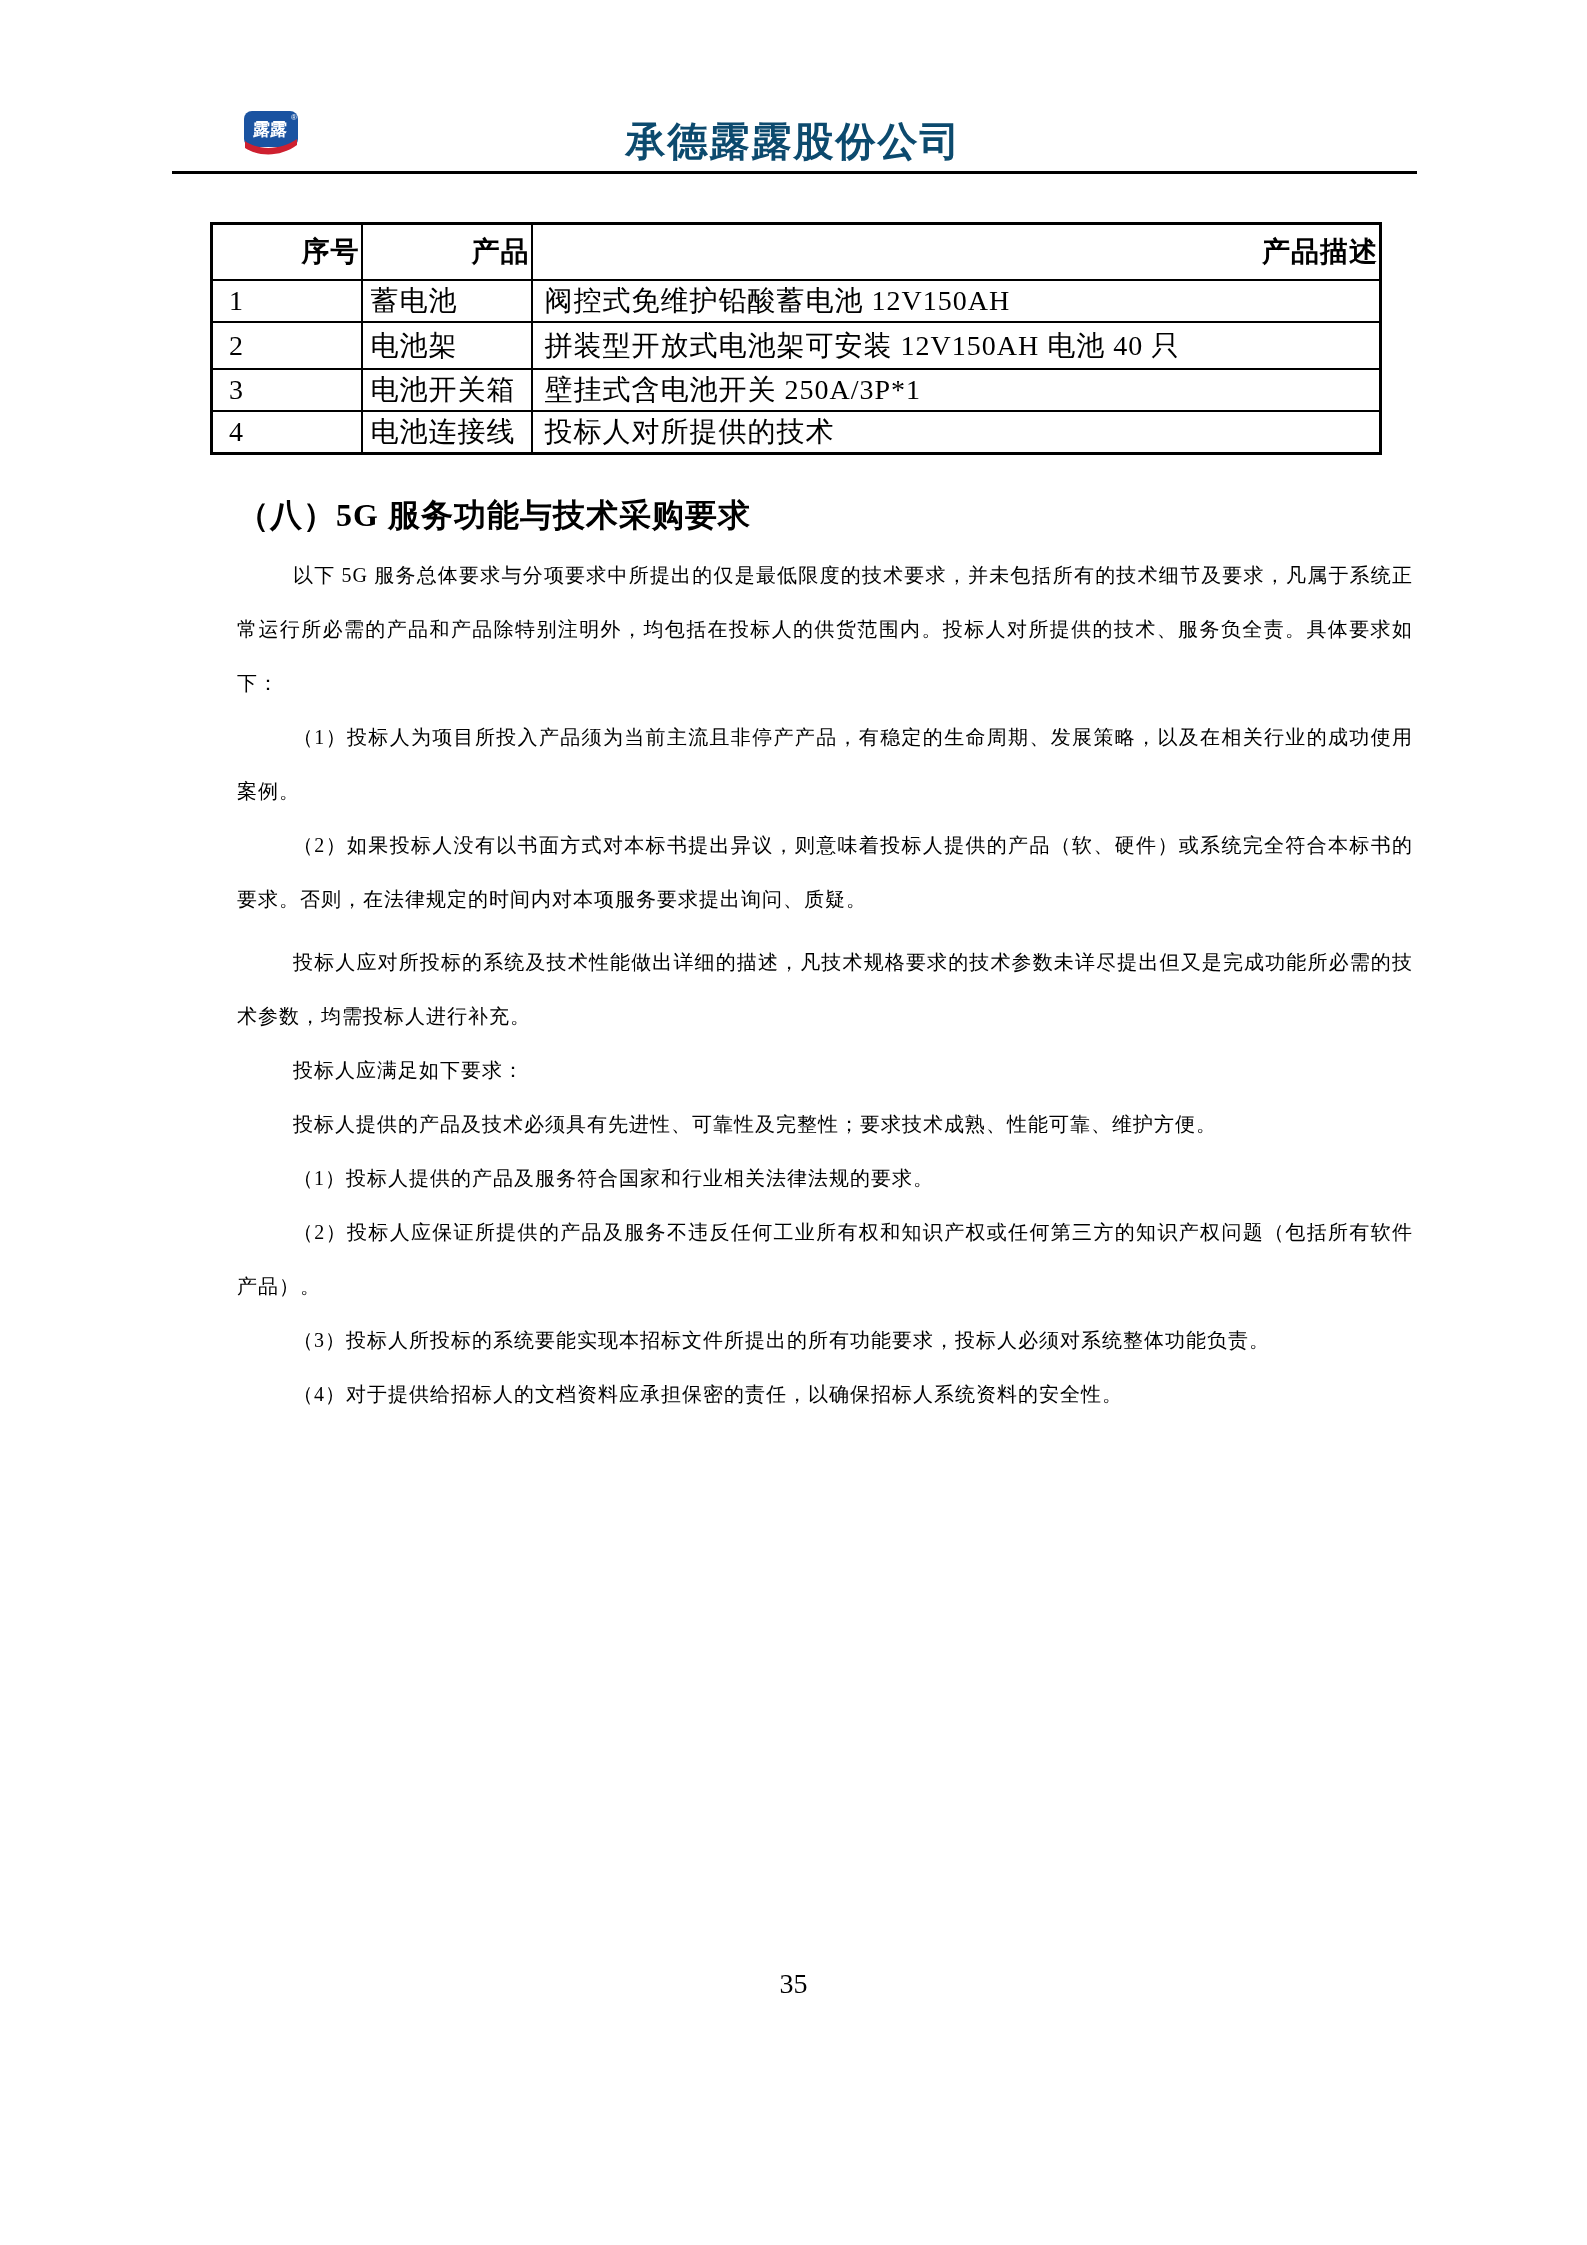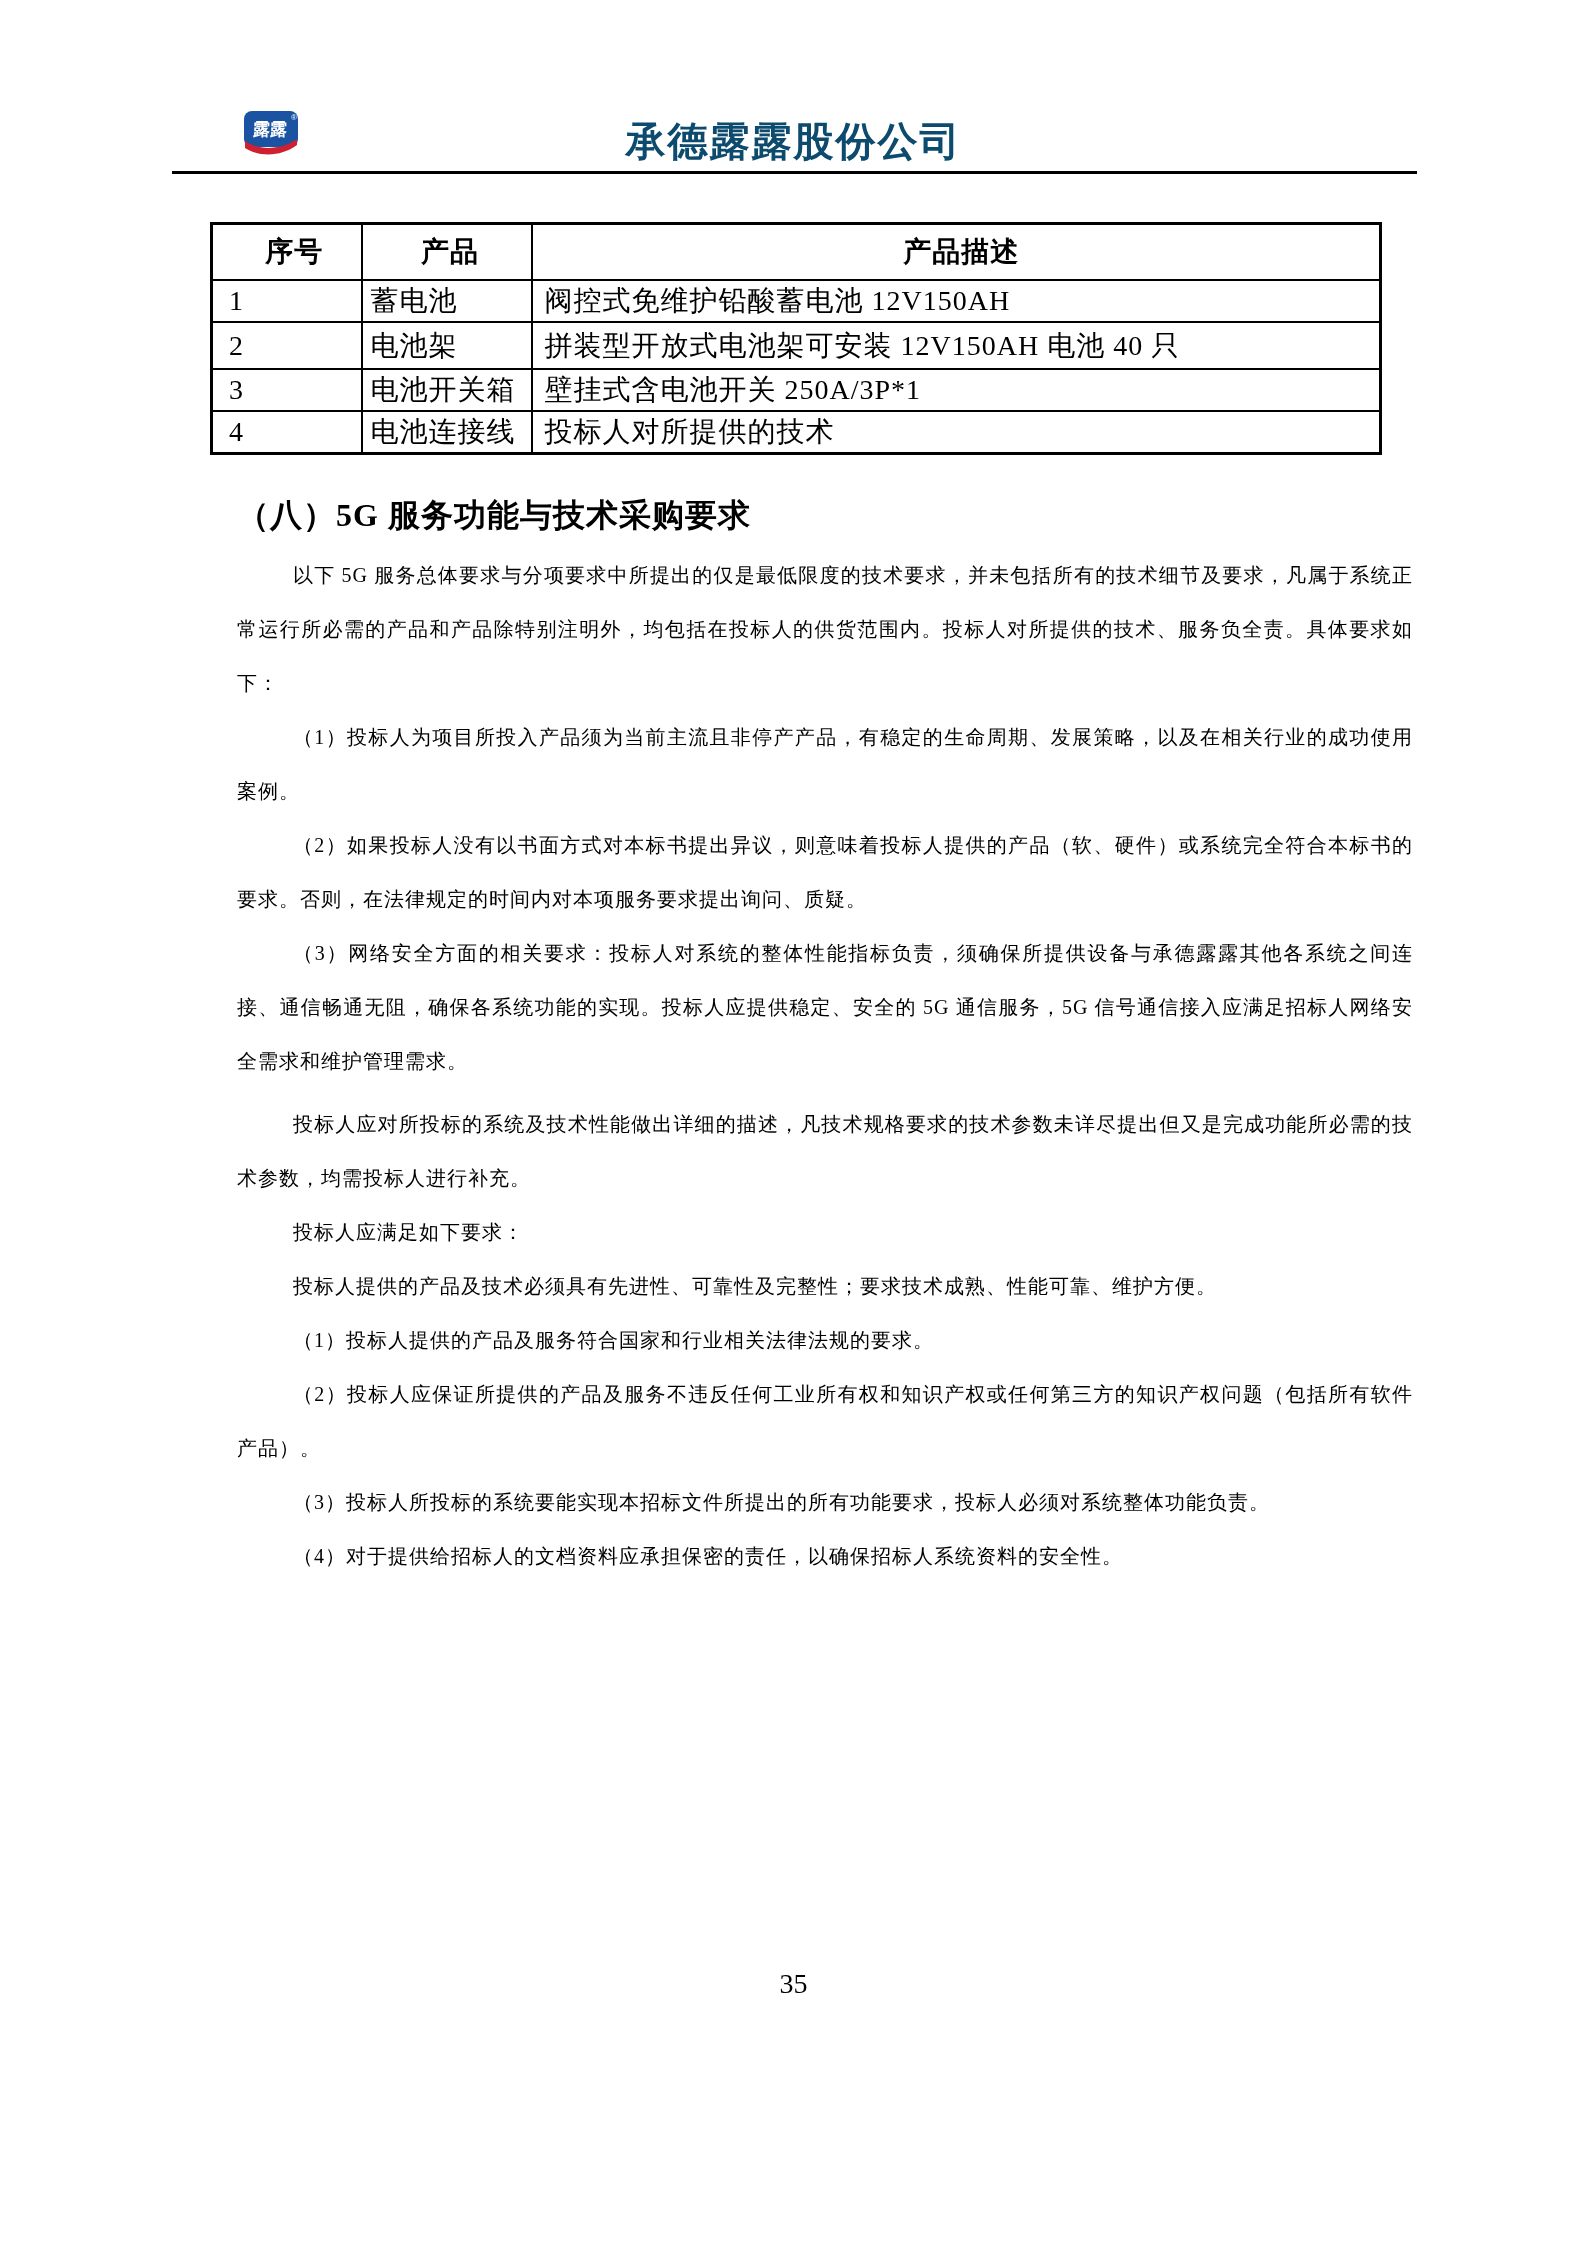--- a/index.html
+++ b/index.html
@@ -35,21 +35,21 @@
     margin:17px 0 0 -27px;
     width:1169px;
     font-size:28px;letter-spacing:1px;
     table-layout:fixed;
   }
   table.products,
   table.products th,
   table.products td{border:2px solid #000;}
   table.products{border-width:3px;}
   table.products th{
-    font-weight:bold;text-align:center;
+    font-weight:bold;text-align:right;
     height:52px;vertical-align:middle;
   }
   table.products tbody tr:nth-child(1) td{height:33px;}
   table.products tbody tr:nth-child(2) td{height:43px;}
   table.products tbody tr:nth-child(3) td{height:37px;}
   table.products tbody tr:nth-child(4) td{height:35px;}
   table.products th:nth-child(1),table.products td:nth-child(1){padding-left:16px;}
   table.products th:nth-child(2),table.products td:nth-child(2){padding-left:8px;}
   table.products th:nth-child(3),table.products td:nth-child(3){padding-left:12px;}
   table.products td{vertical-align:middle;}
@@ -131,21 +131,20 @@
         </tr>
       </tbody>
     </table>
 
     <h2 class="h-major">（八）5G 服务功能与技术采购要求</h2>
 
     <div class="body-paras">
       <p>以下 5G 服务总体要求与分项要求中所提出的仅是最低限度的技术要求，并未包括所有的技术细节及要求，凡属于系统正常运行所必需的产品和产品除特别注明外，均包括在投标人的供货范围内。投标人对所提供的技术、服务负全责。具体要求如下：</p>
       <p>（1）投标人为项目所投入产品须为当前主流且非停产产品，有稳定的生命周期、发展策略，以及在相关行业的成功使用案例。</p>
       <p>（2）如果投标人没有以书面方式对本标书提出异议，则意味着投标人提供的产品（软、硬件）或系统完全符合本标书的要求。否则，在法律规定的时间内对本项服务要求提出询问、质疑。</p>
-      <p>（3）网络安全方面的相关要求：投标人对系统的整体性能指标负责，须确保所提供设备与承德露露其他各系统之间连接、通信畅通无阻，确保各系统功能的实现。投标人应提供稳定、安全的 5G 通信服务，5G 信号通信接入应满足招标人网络安全需求和维护管理需求。</p>
     </div>
 
     <div class="body-paras body-paras-82">
       <p>投标人应对所投标的系统及技术性能做出详细的描述，凡技术规格要求的技术参数未详尽提出但又是完成功能所必需的技术参数，均需投标人进行补充。</p>
       <p>投标人应满足如下要求：</p>
       <p>投标人提供的产品及技术必须具有先进性、可靠性及完整性；要求技术成熟、性能可靠、维护方便。</p>
       <p>（1）投标人提供的产品及服务符合国家和行业相关法律法规的要求。</p>
       <p>（2）投标人应保证所提供的产品及服务不违反任何工业所有权和知识产权或任何第三方的知识产权问题（包括所有软件产品）。</p>
       <p>（3）投标人所投标的系统要能实现本招标文件所提出的所有功能要求，投标人必须对系统整体功能负责。</p>
       <p>（4）对于提供给招标人的文档资料应承担保密的责任，以确保招标人系统资料的安全性。</p>

